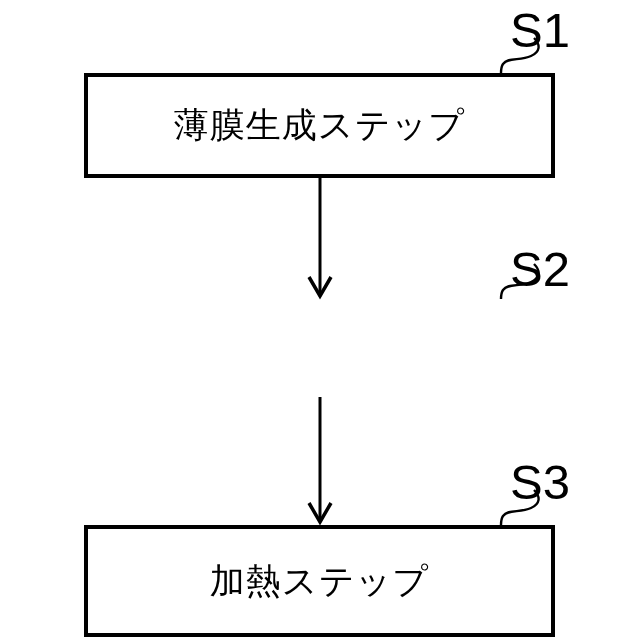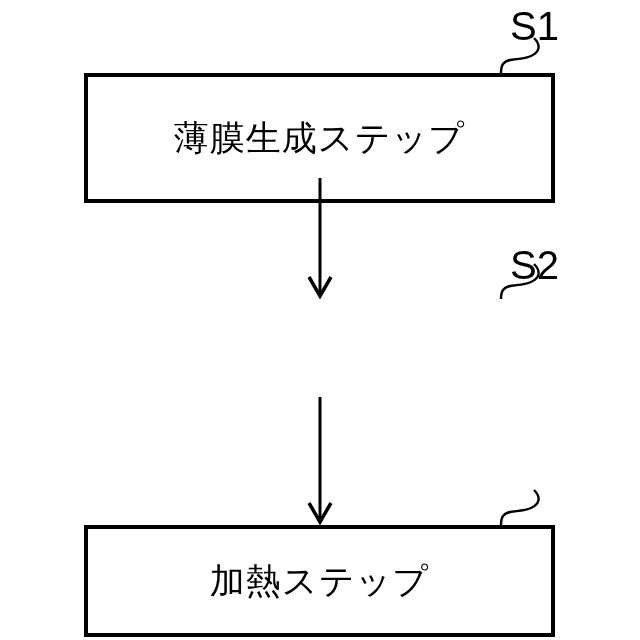--- a/index.html
+++ b/index.html
@@ -25,27 +25,27 @@
     display: flex;
     align-items: center;
     justify-content: center;
   }
   .step-box .label {
     font-size: 35px;
     color: #000000;
     letter-spacing: 1px;
     white-space: nowrap;
   }
-  #box-1 { top: 73px;  height: 130px; }
+  #box-1 { top: 73px;  height: 105px; }
   #box-2 { top: 299px; height: 98px;  }
   #box-3 { top: 525px; height: 112px; }
   .ref-label {
     position: absolute;
     left: 510px;
-    font-size: 40px;
+    font-size: 49px;
     line-height: 1;
     color: #000000;
     letter-spacing: 0px;
   }
   #ref-1 { top: 6px;   }
   #ref-2 { top: 245px; }
   #ref-3 { top: 458px; }
   #overlay {
     position: absolute;
     left: 0;
@@ -71,20 +71,21 @@
     <span class="label">薄膜生成ステップ</span>
   </div>
 
 
   <div class="step-box" id="box-3">
     <span class="label">加熱ステップ</span>
   </div>
 
   <div class="ref-label" id="ref-1">S1</div>
   <div class="ref-label" id="ref-2">S2</div>
+  <div class="ref-label" id="ref-3">S3</div>
 
   <svg id="overlay" viewBox="0 0 640 640" xmlns="http://www.w3.org/2000/svg">
 
     <g>
       <line class="arrow-stem" x1="320" y1="178" x2="320" y2="293"></line>
       <polyline class="arrow-head" points="309,277 320,296 331,277"></polyline>
     </g>
 
     <g>
       <line class="arrow-stem" x1="320" y1="397" x2="320" y2="519"></line>

